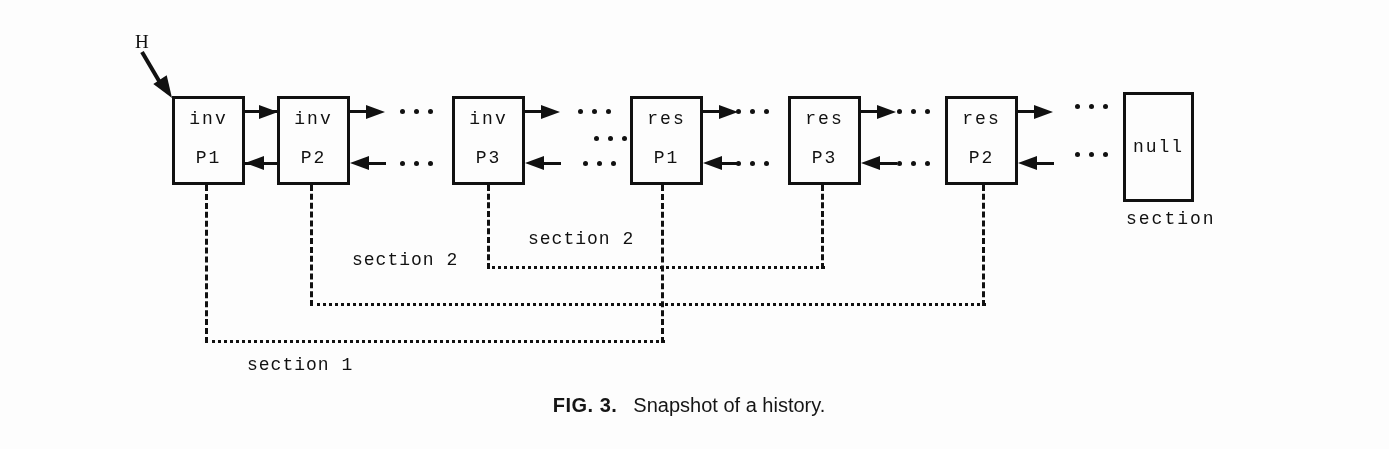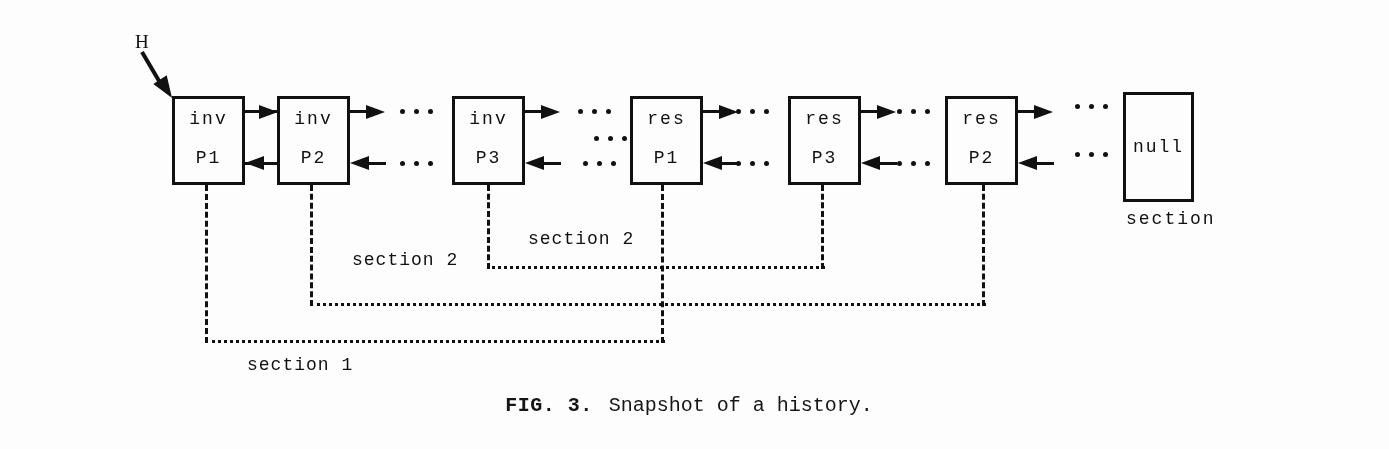--- a/index.html
+++ b/index.html
@@ -28,21 +28,21 @@
   
   .vsec{position:absolute;width:0;border-left:3px dashed #111;}
   .hsec{position:absolute;height:0;border-top:3px dotted #111;}
   
   .seclabel{position:absolute;font-size:18px;letter-spacing:1px;white-space:nowrap;}
   .sentinel{position:absolute;left:1126px;top:209px;font-size:18px;letter-spacing:2px;}
   .hlabel{position:absolute;left:135px;top:31px;font-family:"Liberation Serif","DejaVu Serif",serif;
     font-size:19px;}
   .harrow{position:absolute;left:132px;top:46px;}
   .caption{position:absolute;left:0;top:394px;width:1378px;text-align:center;
-    font-family:Liberation Mono, monospace;font-size:20px;color:#151515;}
+    font-family:Liberation Sans, sans-serif;font-size:20px;color:#151515;}
   .caption .cap-tag{font-weight:bold;margin-right:16px;letter-spacing:0.5px;}
 </style>
 </head>
 <body>
 
 <div class="canvas">
 
   <span class="hlabel">H</span>
   <svg class="harrow" width="50" height="60" viewBox="0 0 50 60">
     <line x1="10" y1="6" x2="30" y2="40" stroke="#111" stroke-width="4"></line>

